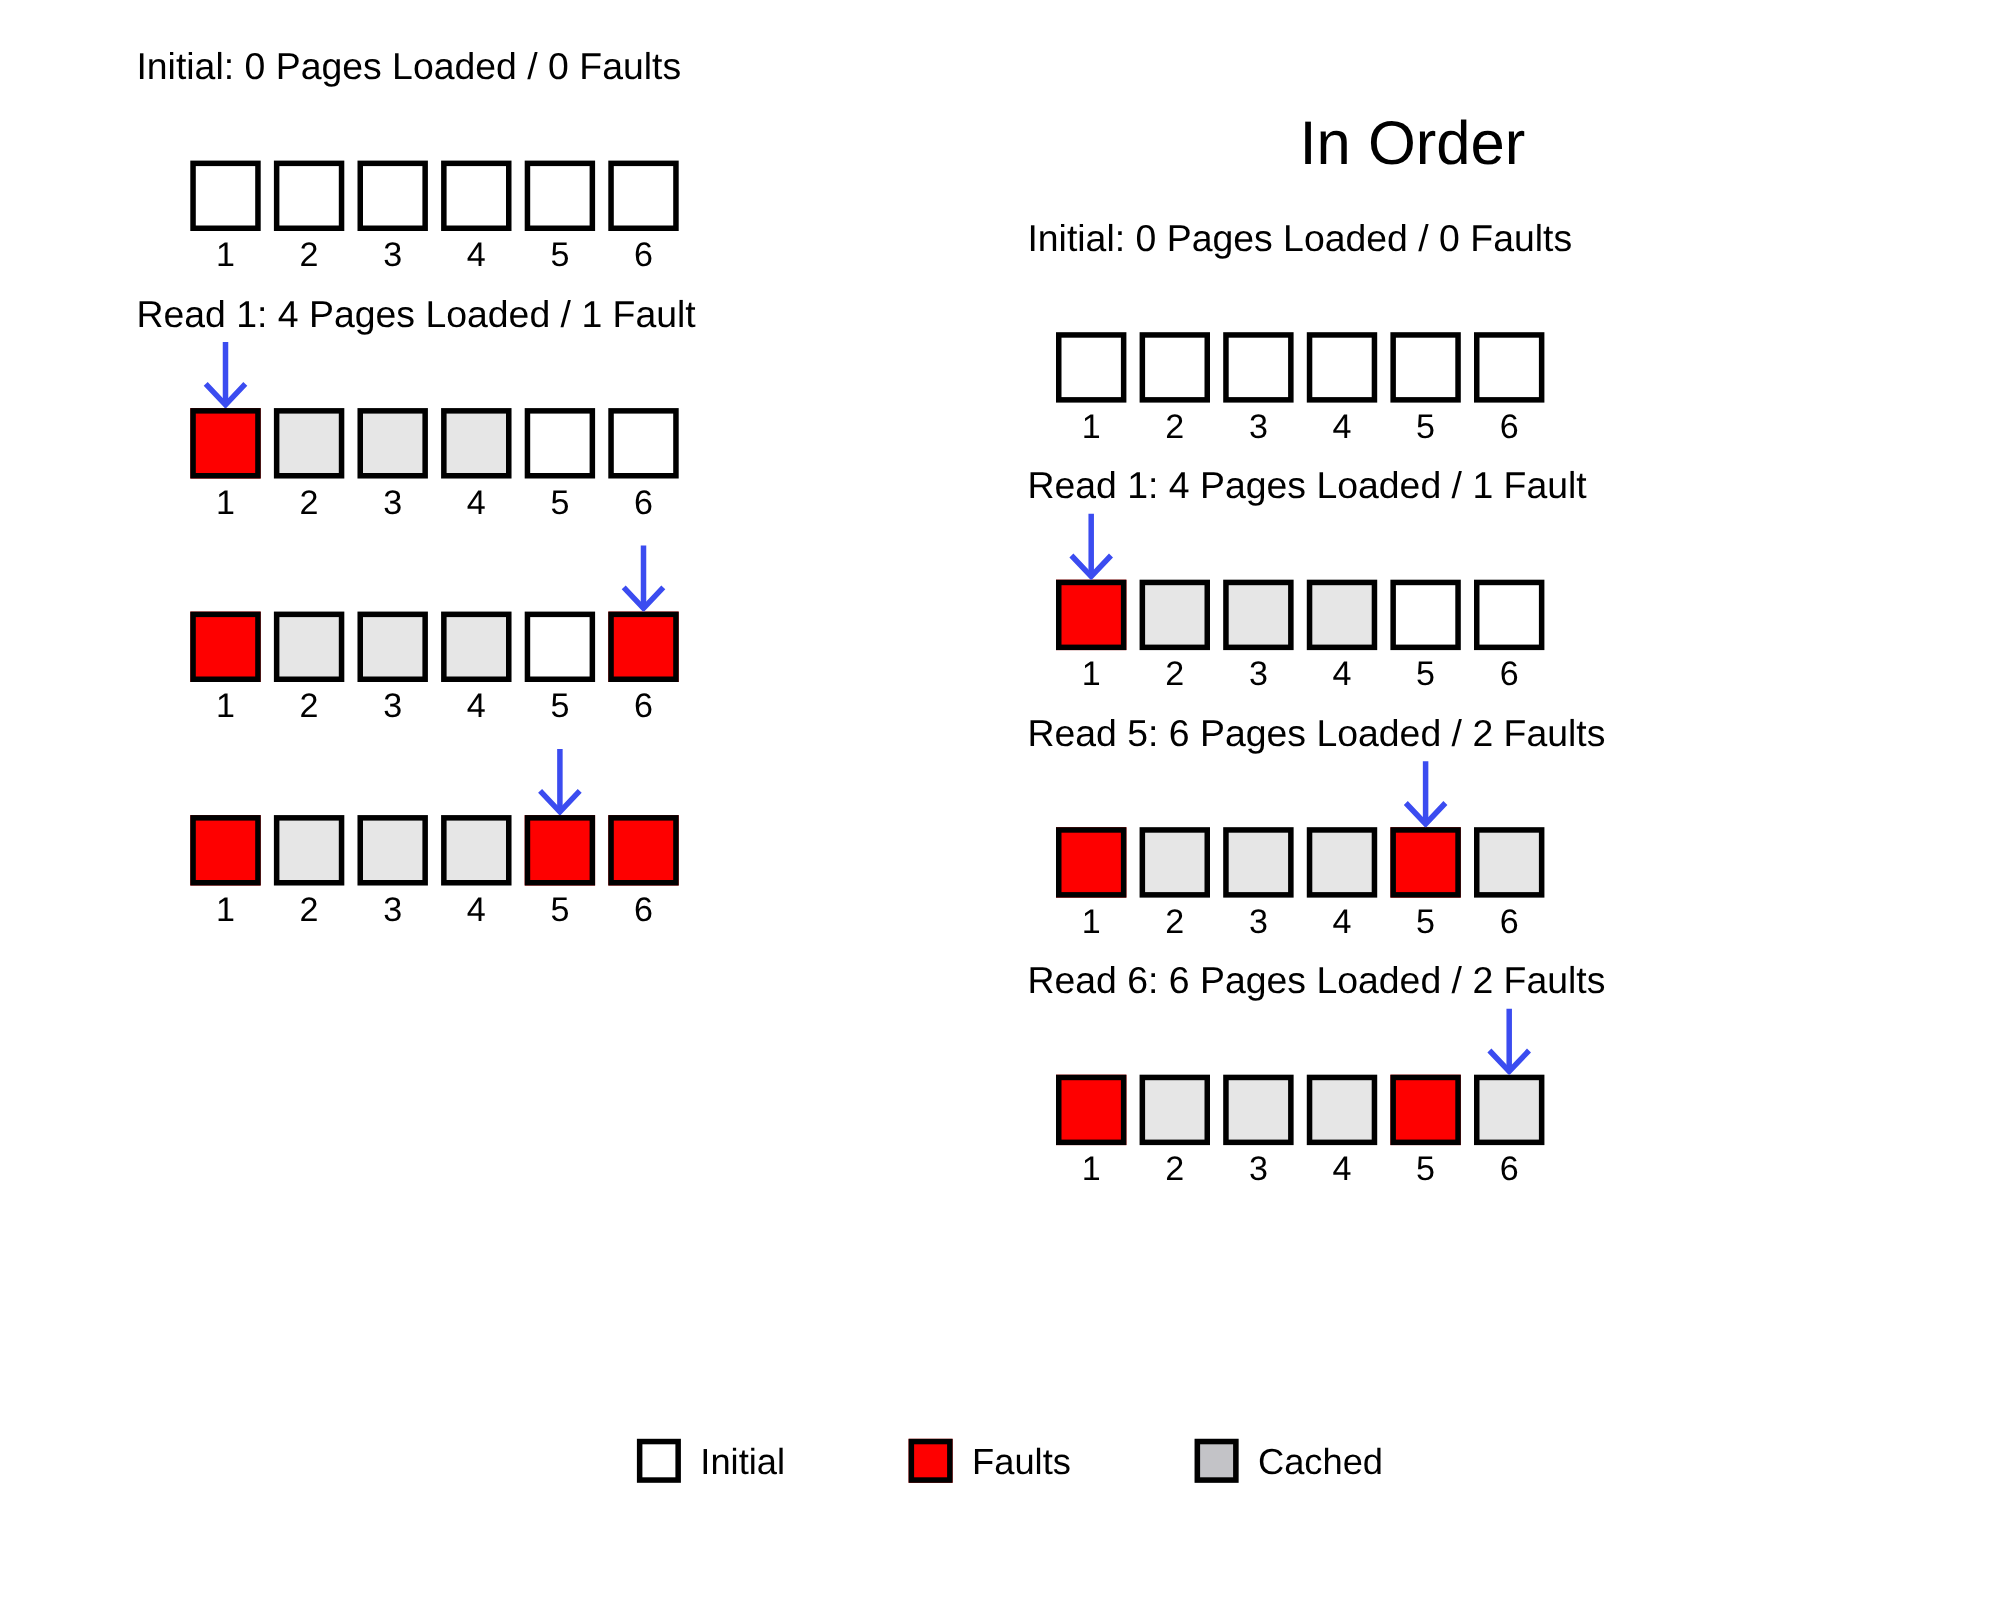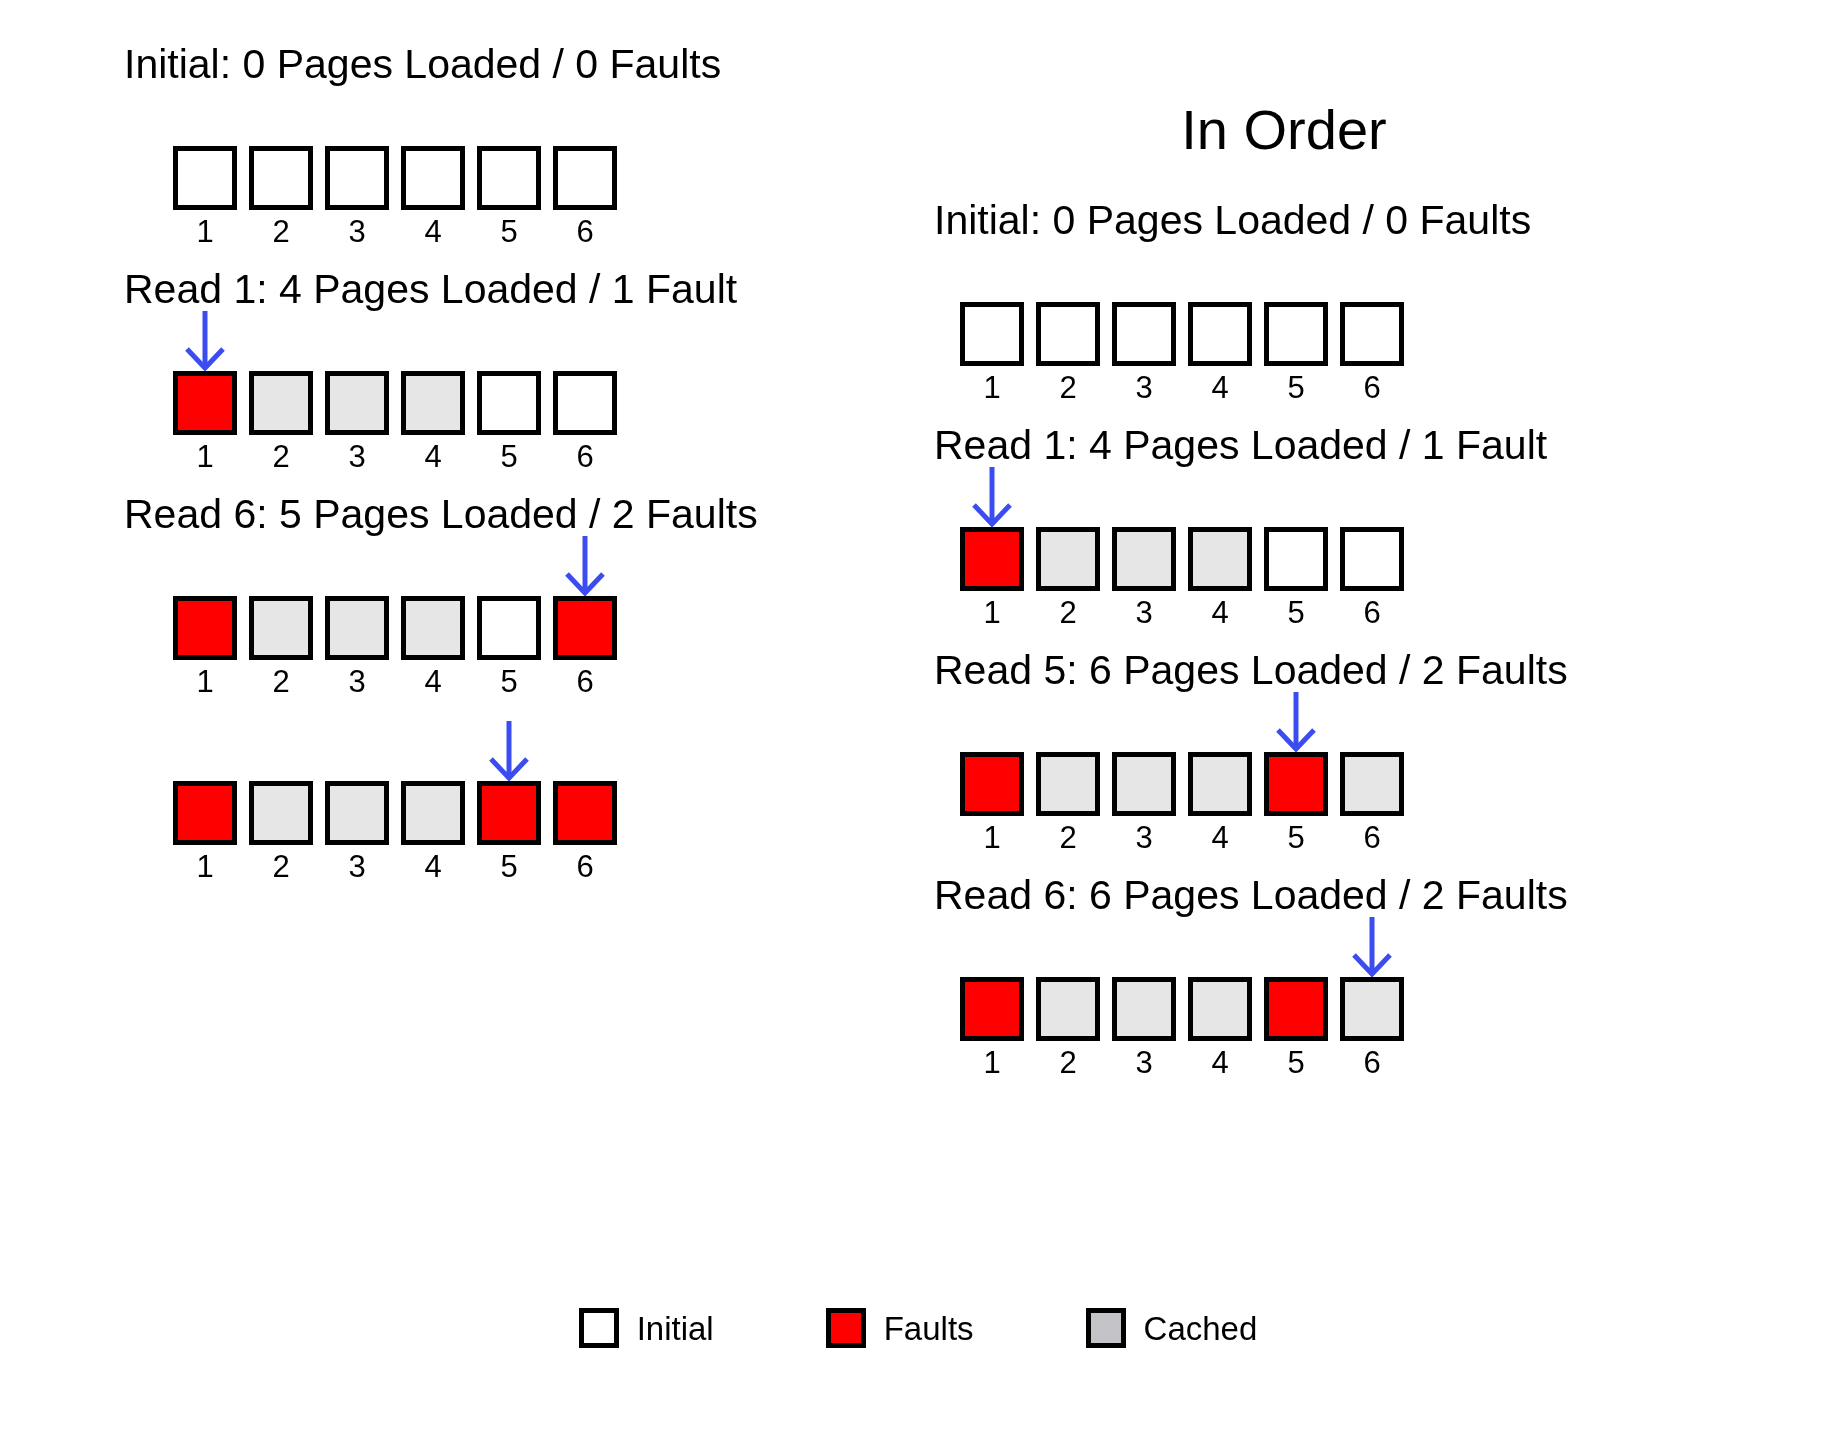--- a/index.html
+++ b/index.html
@@ -52,21 +52,21 @@
 
   .steps {
     margin-top: 42px;
   }
 
   .step {
     margin-bottom: 22px;
   }
 
   .step-label {
-    font-size: 41px;
+    font-size: 34px;
     line-height: 1.0;
     white-space: nowrap;
     height: 40px;
   }
   .col-left .step-label { padding-left: 122px; }
   .col-right .step-label { padding-left: 16px; }
 
   
   .arrow-strip {
     position: relative;
@@ -217,21 +217,20 @@
                 <div class="cell unmapped"></div>
                 <div class="cell-num">5</div>
               </div>
               <div class="cell-wrap">
                 <div class="cell unmapped"></div>
                 <div class="cell-num">6</div>
               </div>
             </div>
           </div>
           <div class="step">
-            <div class="step-label">Read 6: 5 Pages Loaded / 2 Faults</div>
             <div class="arrow-strip">
               <div class="arrow-slot" style="left: 545px;">
                 <svg width="76" height="62" viewBox="0 0 76 62" xmlns="http://www.w3.org/2000/svg">
                   <line x1="38" y1="2" x2="38" y2="56" stroke="#3b4cf0" stroke-width="5"></line>
                   <path d="M 20 40 L 38 59 L 56 40" fill="none" stroke="#3b4cf0" stroke-width="5" stroke-linecap="butt" stroke-linejoin="miter"></path>
                 </svg>
               </div>
             </div>
             <div class="boxes-row">
               <div class="cell-wrap">

